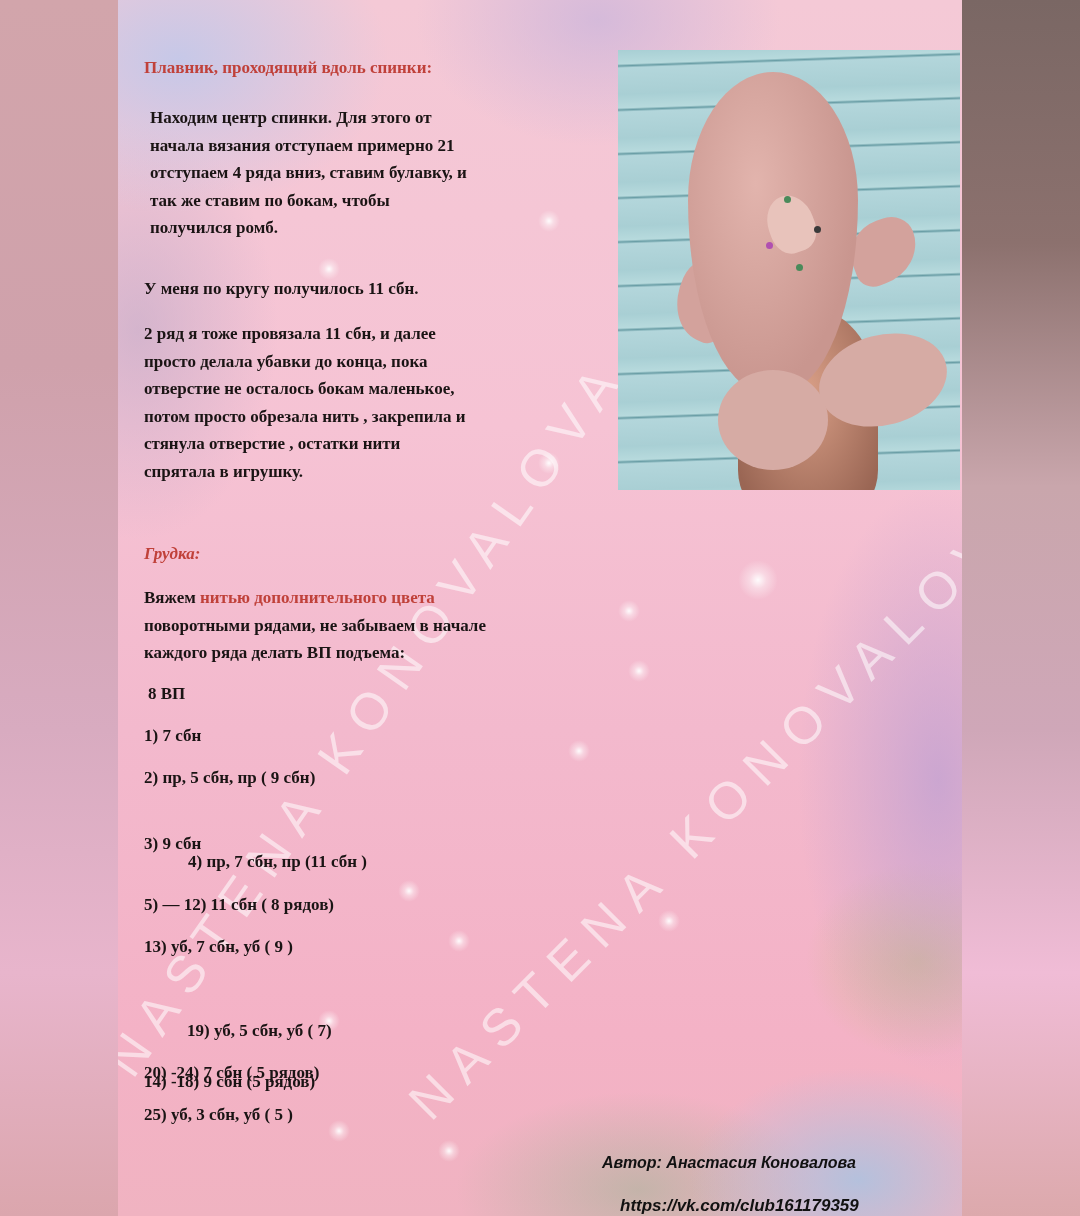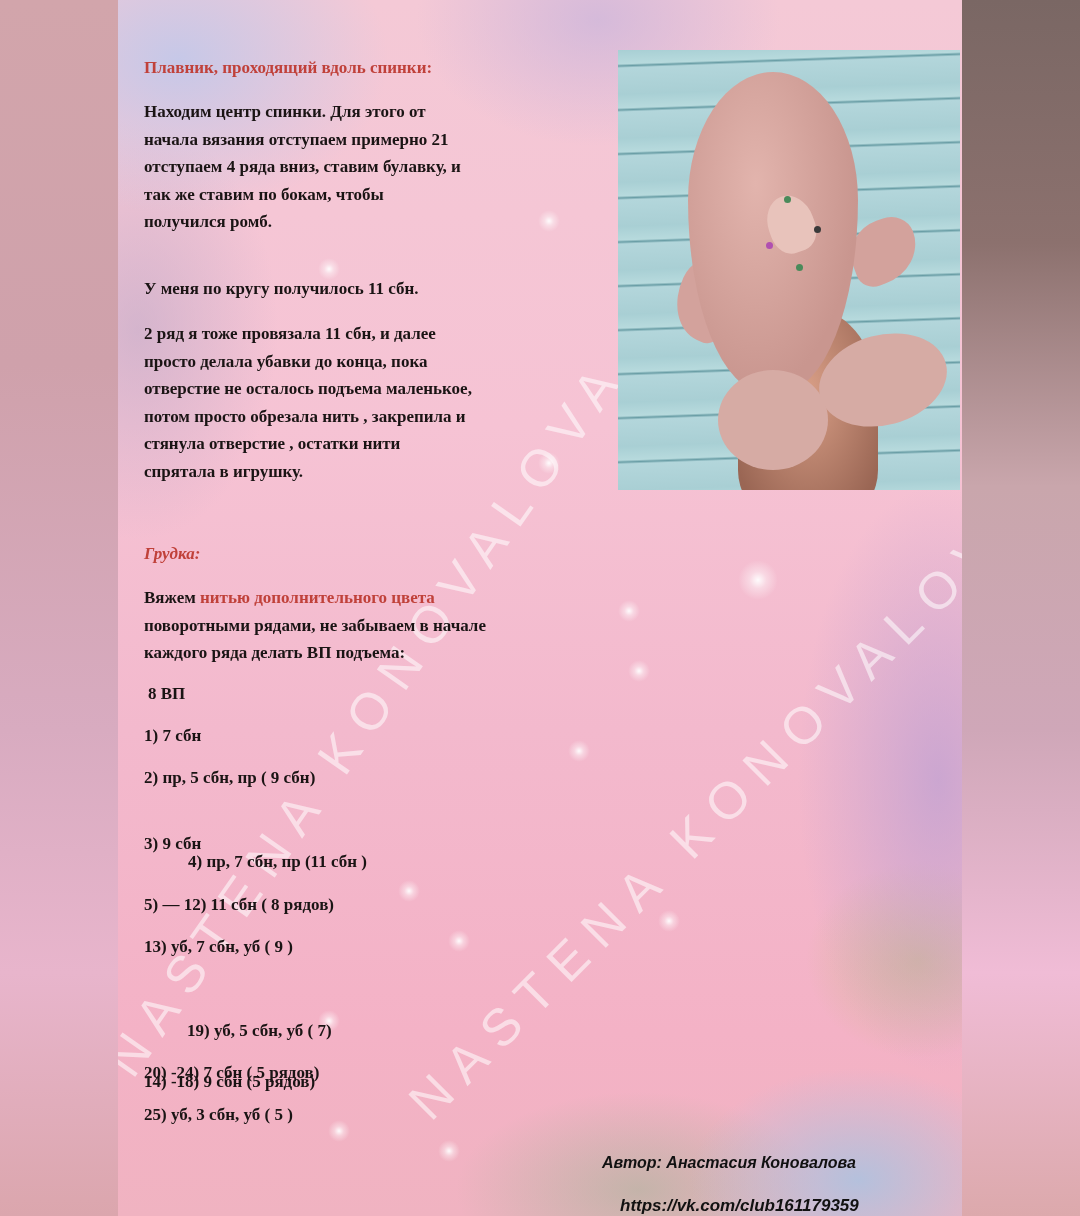--- a/index.html
+++ b/index.html
@@ -141,34 +141,34 @@
     <div class="pin" style="left:196px;top:176px;background:#3a3a3a;"></div>
     <div class="pin" style="left:148px;top:192px;background:#b050b0;"></div>
     <div class="pin" style="left:178px;top:214px;background:#4a8a5a;"></div>
     <div class="whale-tail-left"></div>
     <div class="whale-tail-right"></div>
   </div>
 
   <div class="text-col">
     <div class="heading" style="top:58px;">Плавник, проходящий вдоль спинки:</div>
 
-    <div class="para" style="top:98px;">
+    <div class="para" style="top:104px;margin-left:6px;">
       <span class="line">Находим центр спинки. Для этого от</span>
       <span class="line">начала вязания отступаем примерно 21</span>
       <span class="line">отступаем 4 ряда вниз, ставим булавку, и</span>
       <span class="line">так же ставим по бокам, чтобы</span>
       <span class="line">получился ромб.</span>
     </div>
 
     <div class="row" style="top:279px;">У меня по кругу получилось 11 сбн.</div>
 
     <div class="para" style="top:320px;">
       <span class="line">2 ряд я тоже провязала 11 сбн, и далее</span>
       <span class="line">просто делала убавки до конца, пока</span>
-      <span class="line">отверстие не осталось подъема маленькое,</span>
+      <span class="line">отверстие не осталось бокам маленькое,</span>
       <span class="line">потом просто обрезала нить , закрепила и</span>
       <span class="line">стянула отверстие , остатки нити</span>
       <span class="line">спрятала в игрушку.</span>
     </div>
 
     <div class="heading" style="top:544px;font-style:italic;">Грудка:</div>
 
     <div class="para" style="top:584px;">
       <span class="line"><span>Вяжем </span><span class="accent">нитью дополнительного цвета</span></span>
       <span class="line">поворотными рядами, не забываем в начале</span>

